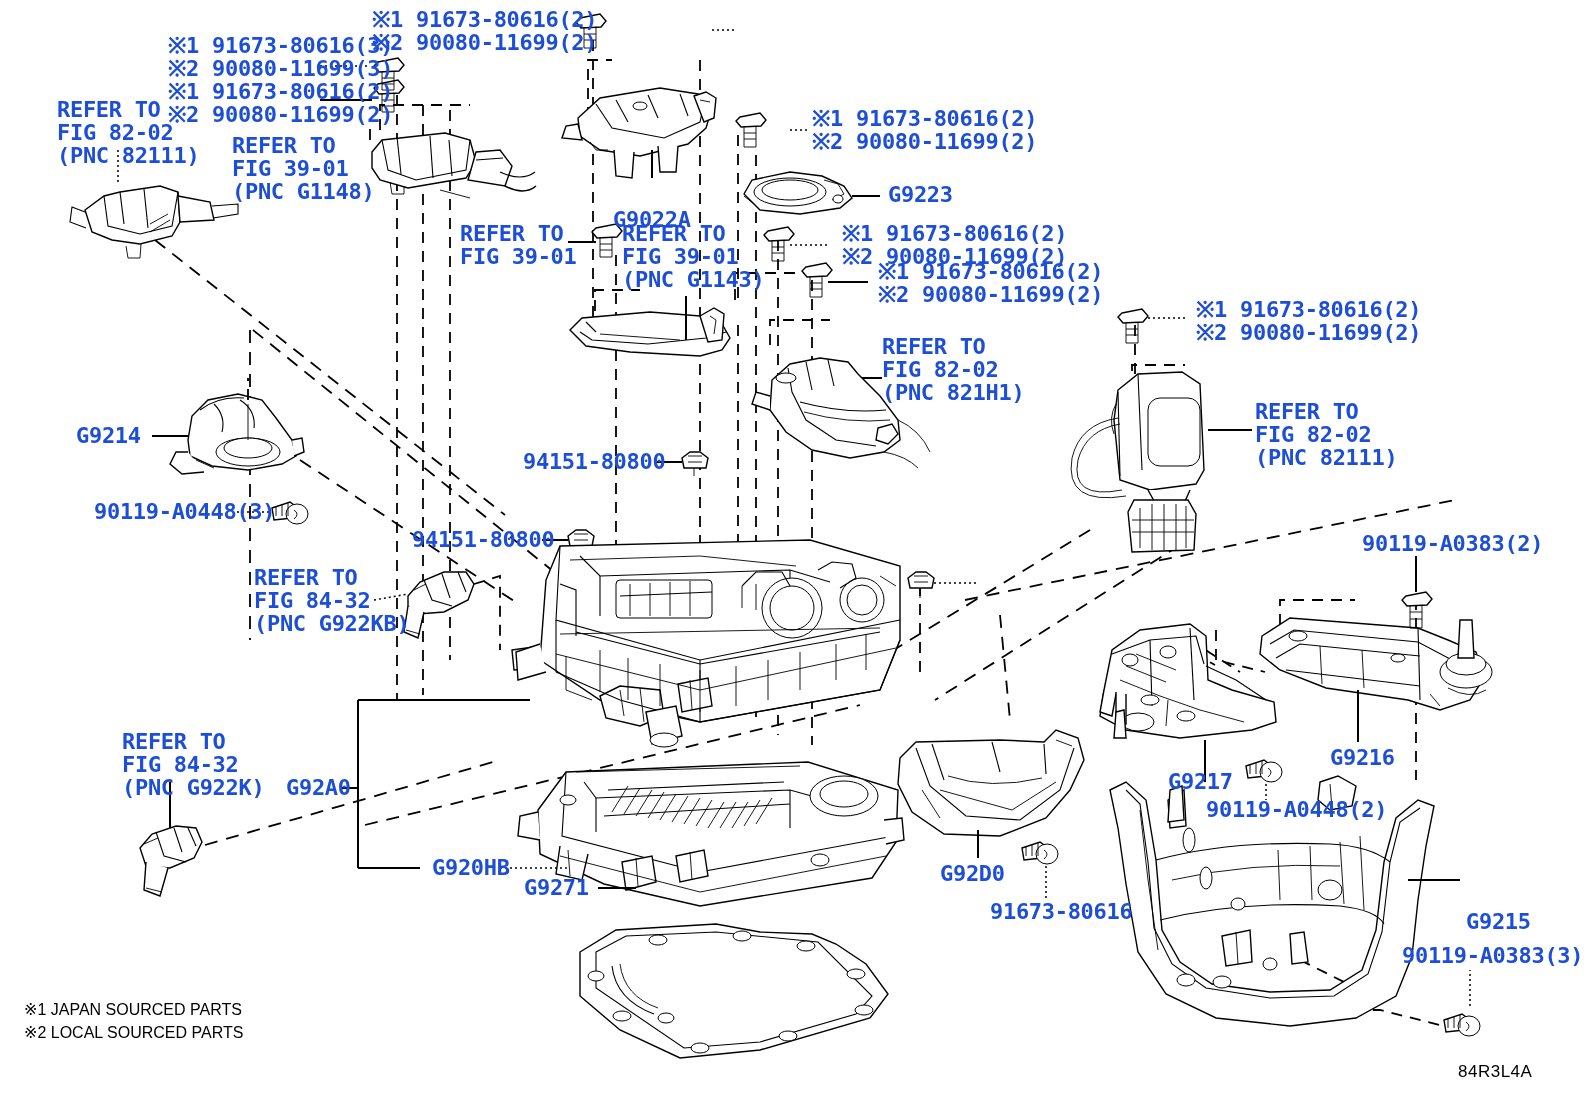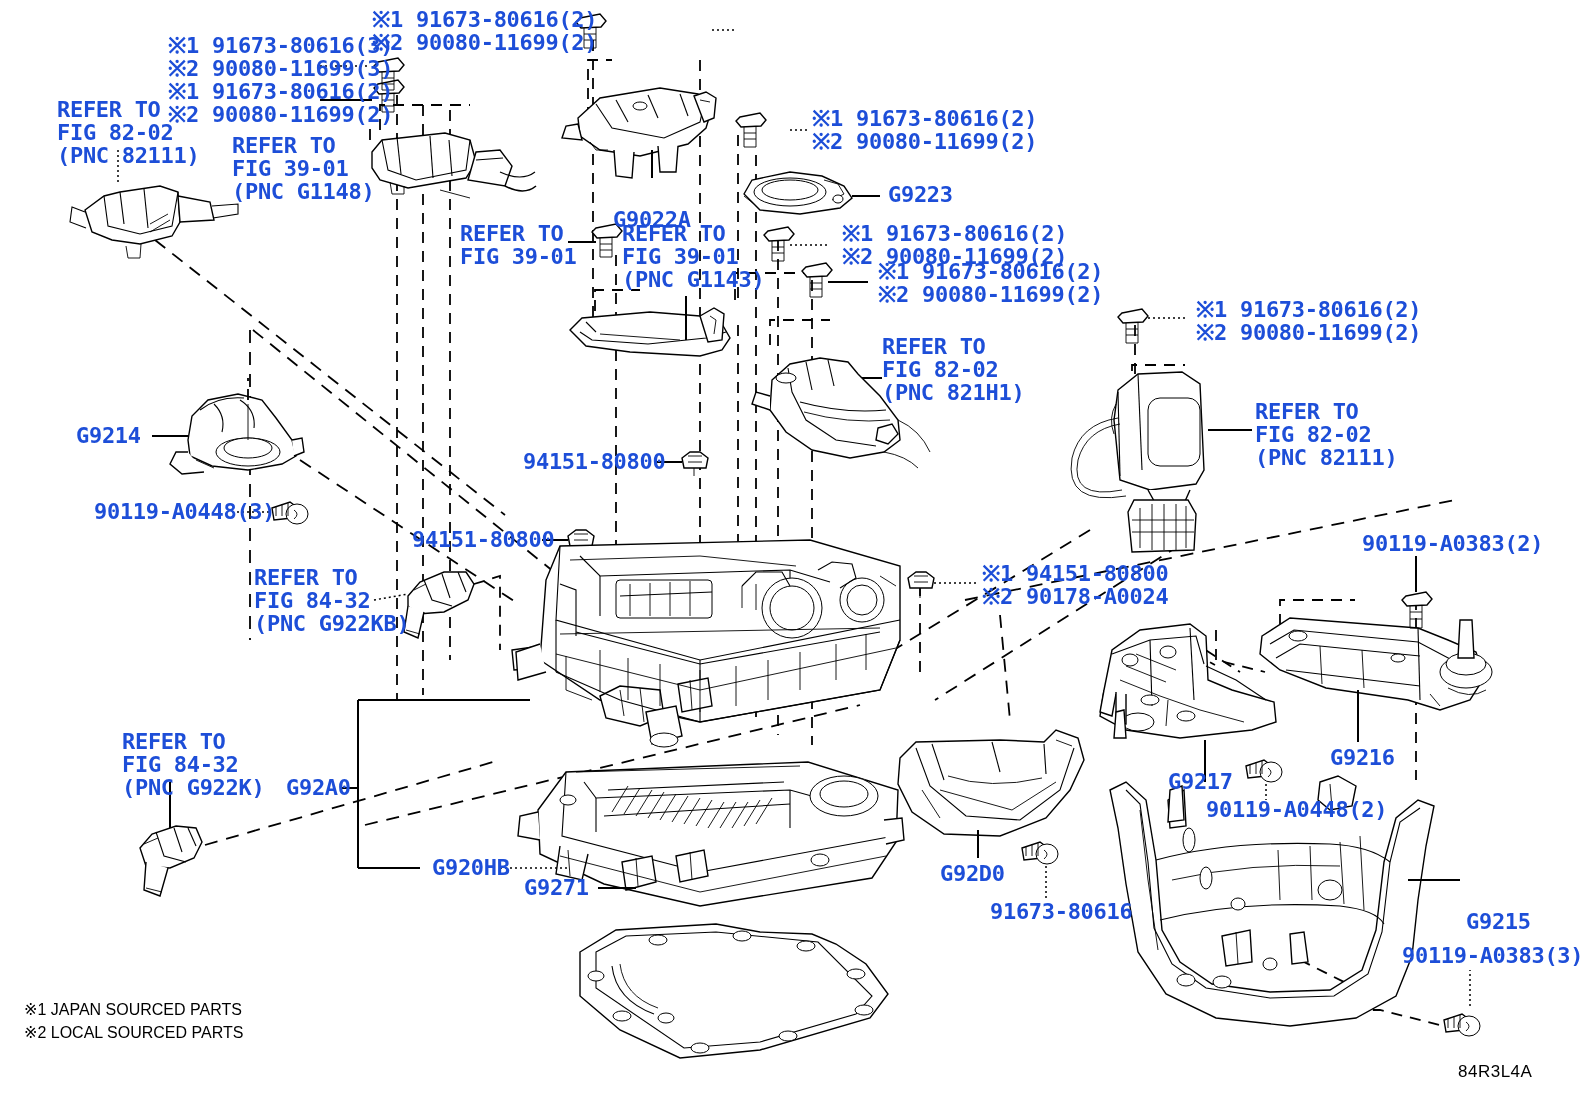--- a/index.html
+++ b/index.html
@@ -580,22 +580,20 @@
   <div class="lbl" style="left:76px;  top:424px;">G9214</div>
   <div class="lbl" style="left:94px;  top:500px;">90119-A0448(3)</div>
 
   <div class="lbl" style="left:523px; top:450px;">94151-80800</div>
   <div class="lbl" style="left:412px; top:528px;">94151-80800</div>
 
   <div class="lbl" style="left:254px; top:566px;">REFER TO
 FIG 84-32
 (PNC G922KB)</div>
 
-  <div class="lbl" style="left:982px; top:562px;">※1 94151-80800
-※2 90178-A0024</div>
 
   <div class="lbl" style="left:1362px; top:532px;text-align:right;">90119-A0383(2)</div>
 
   <div class="lbl" style="left:122px; top:730px;">REFER TO
 FIG 84-32
 (PNC G922K)</div>
 
   <div class="lbl" style="left:286px; top:776px;">G92A0</div>
   <div class="lbl" style="left:432px; top:856px;">G920HB</div>
   <div class="lbl" style="left:524px; top:876px;">G9271</div>

